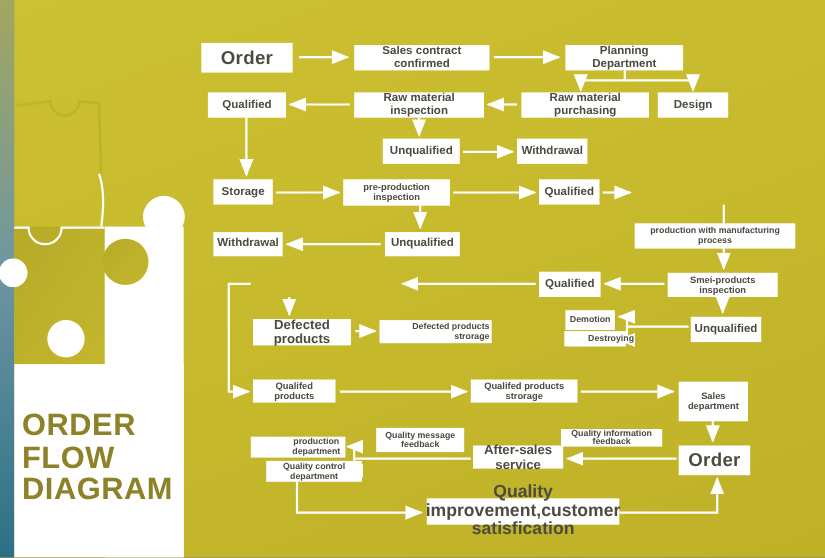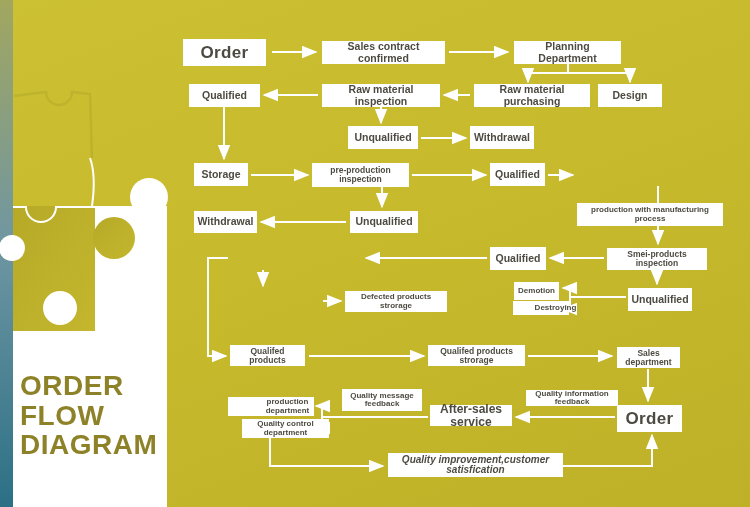--- a/index.html
+++ b/index.html
@@ -25,21 +25,21 @@
   #connectors polyline{fill:none;stroke:var(--arrow);stroke-width:2;}
   #flowchart{position:absolute;left:0;top:0;width:750px;height:507px;}
   .node{
     position:absolute;background:var(--box-bg);color:var(--box-text);
     display:flex;align-items:center;justify-content:center;text-align:center;
     font-weight:bold;line-height:1.05;box-sizing:border-box;padding:1px 2px;
   }
   .lg{font-size:17px;letter-spacing:0.3px;}
   .md{font-size:10.5px;}
   .mdb{font-size:12px;}
-  .smb{font-size:10px;font-style:italic;}
+  .smb{font-size:16px;}
   .sm{font-size:8.5px;}
   .xs{font-size:8px;}
 </style>
 </head>
 <body>
 
 <div id="stage" style="--background: #c7ba2c; --background-light: #ccc033; --background-deep: #beb128; --box-bg: #ffffff; --box-text: #4d4b41; --title-text: #8e8229; --arrow: #ffffff; --strip-top: #a2a75f; --strip-mid: #6f96a2; --strip-bottom: #2c7086;">
 
   <div id="accent-strip"></div>
 
@@ -129,29 +129,30 @@
       <div class="node md" style="left: 348px; top: 126px; width: 70px; height: 23px;">Unqualified</div>
       <div class="node md" style="left: 470px; top: 126px; width: 64px; height: 23px;">Withdrawal</div>
       <div class="node md" style="left: 194px; top: 163px; width: 54px; height: 23px;">Storage</div>
       <div class="node sm" style="left: 312px; top: 163px; width: 97px; height: 24px;">pre-production inspection</div>
       <div class="node md" style="left: 490px; top: 163px; width: 55px; height: 23px;">Qualified</div>
       <div class="node xs" style="left: 577px; top: 163px; width: 146px; height: 23px; margin-top: 40px;">production with manufacturing process</div>
       <div class="node md" style="left: 194px; top: 211px; width: 63px; height: 22px;">Withdrawal</div>
       <div class="node md" style="left: 350px; top: 211px; width: 68px; height: 22px;">Unqualified</div>
       <div class="node md" style="left: 490px; top: 247px; width: 56px; height: 23px;">Qualified</div>
       <div class="node sm" style="left: 607px; top: 248px; width: 100px; height: 22px;">Smei-products inspection</div>
-      <div class="node xs" style="left: 345px; top: 291px; width: 102px; height: 21px;">Defected products strorage</div>
+      <div class="node mdb" style="left: 230px; top: 290px; width: 89px; height: 24px;">Defected products</div>
+      <div class="node xs" style="left: 345px; top: 291px; width: 102px; height: 21px; text-align: right;">Defected products strorage</div>
       <div class="node xs" style="left: 514px; top: 282px; width: 45px; height: 18px;">Demotion</div>
       <div class="node xs" style="left: 513px; top: 301px; width: 56px; height: 14px; padding-left: 31px;">Destroying</div>
       <div class="node md" style="left: 628px; top: 288px; width: 64px; height: 23px;">Unqualified</div>
       <div class="node sm" style="left: 230px; top: 345px; width: 75px; height: 21px;">Qualifed products</div>
       <div class="node sm" style="left: 428px; top: 345px; width: 97px; height: 21px;">Qualifed products strorage</div>
-      <div class="node sm" style="left: 617px; top: 347px; width: 63px; height: 21px;">Sales department</div>
+      <div class="node sm" style="left: 617px; top: 347px; width: 63px; height: 36px;">Sales department</div>
       <div class="node xs" style="left: 228px; top: 397px; width: 86px; height: 19px; padding-left: 35px;">production department</div>
       <div class="node xs" style="left: 242px; top: 419px; width: 87px; height: 19px;">Quality control department</div>
       <div class="node xs" style="left: 342px; top: 389px; width: 80px; height: 22px;">Quality message feedback</div>
       <div class="node mdb" style="left: 430px; top: 405px; width: 82px; height: 21px;">After-sales service</div>
-      <div class="node xs" style="left: 526px; top: 390px; width: 92px; height: 16px;">Quality information feedback</div>
+      <div class="node xs" style="left: 510px; top: 390px; width: 92px; height: 16px;">Quality information feedback</div>
       <div class="node lg" style="left: 617px; top: 405px; width: 65px; height: 27px;">Order</div>
       <div class="node smb" style="left: 388px; top: 453px; width: 175px; height: 24px;">Quality improvement,customer satisfication</div>
     </div>
 
 </div>
 
 </body></html>

